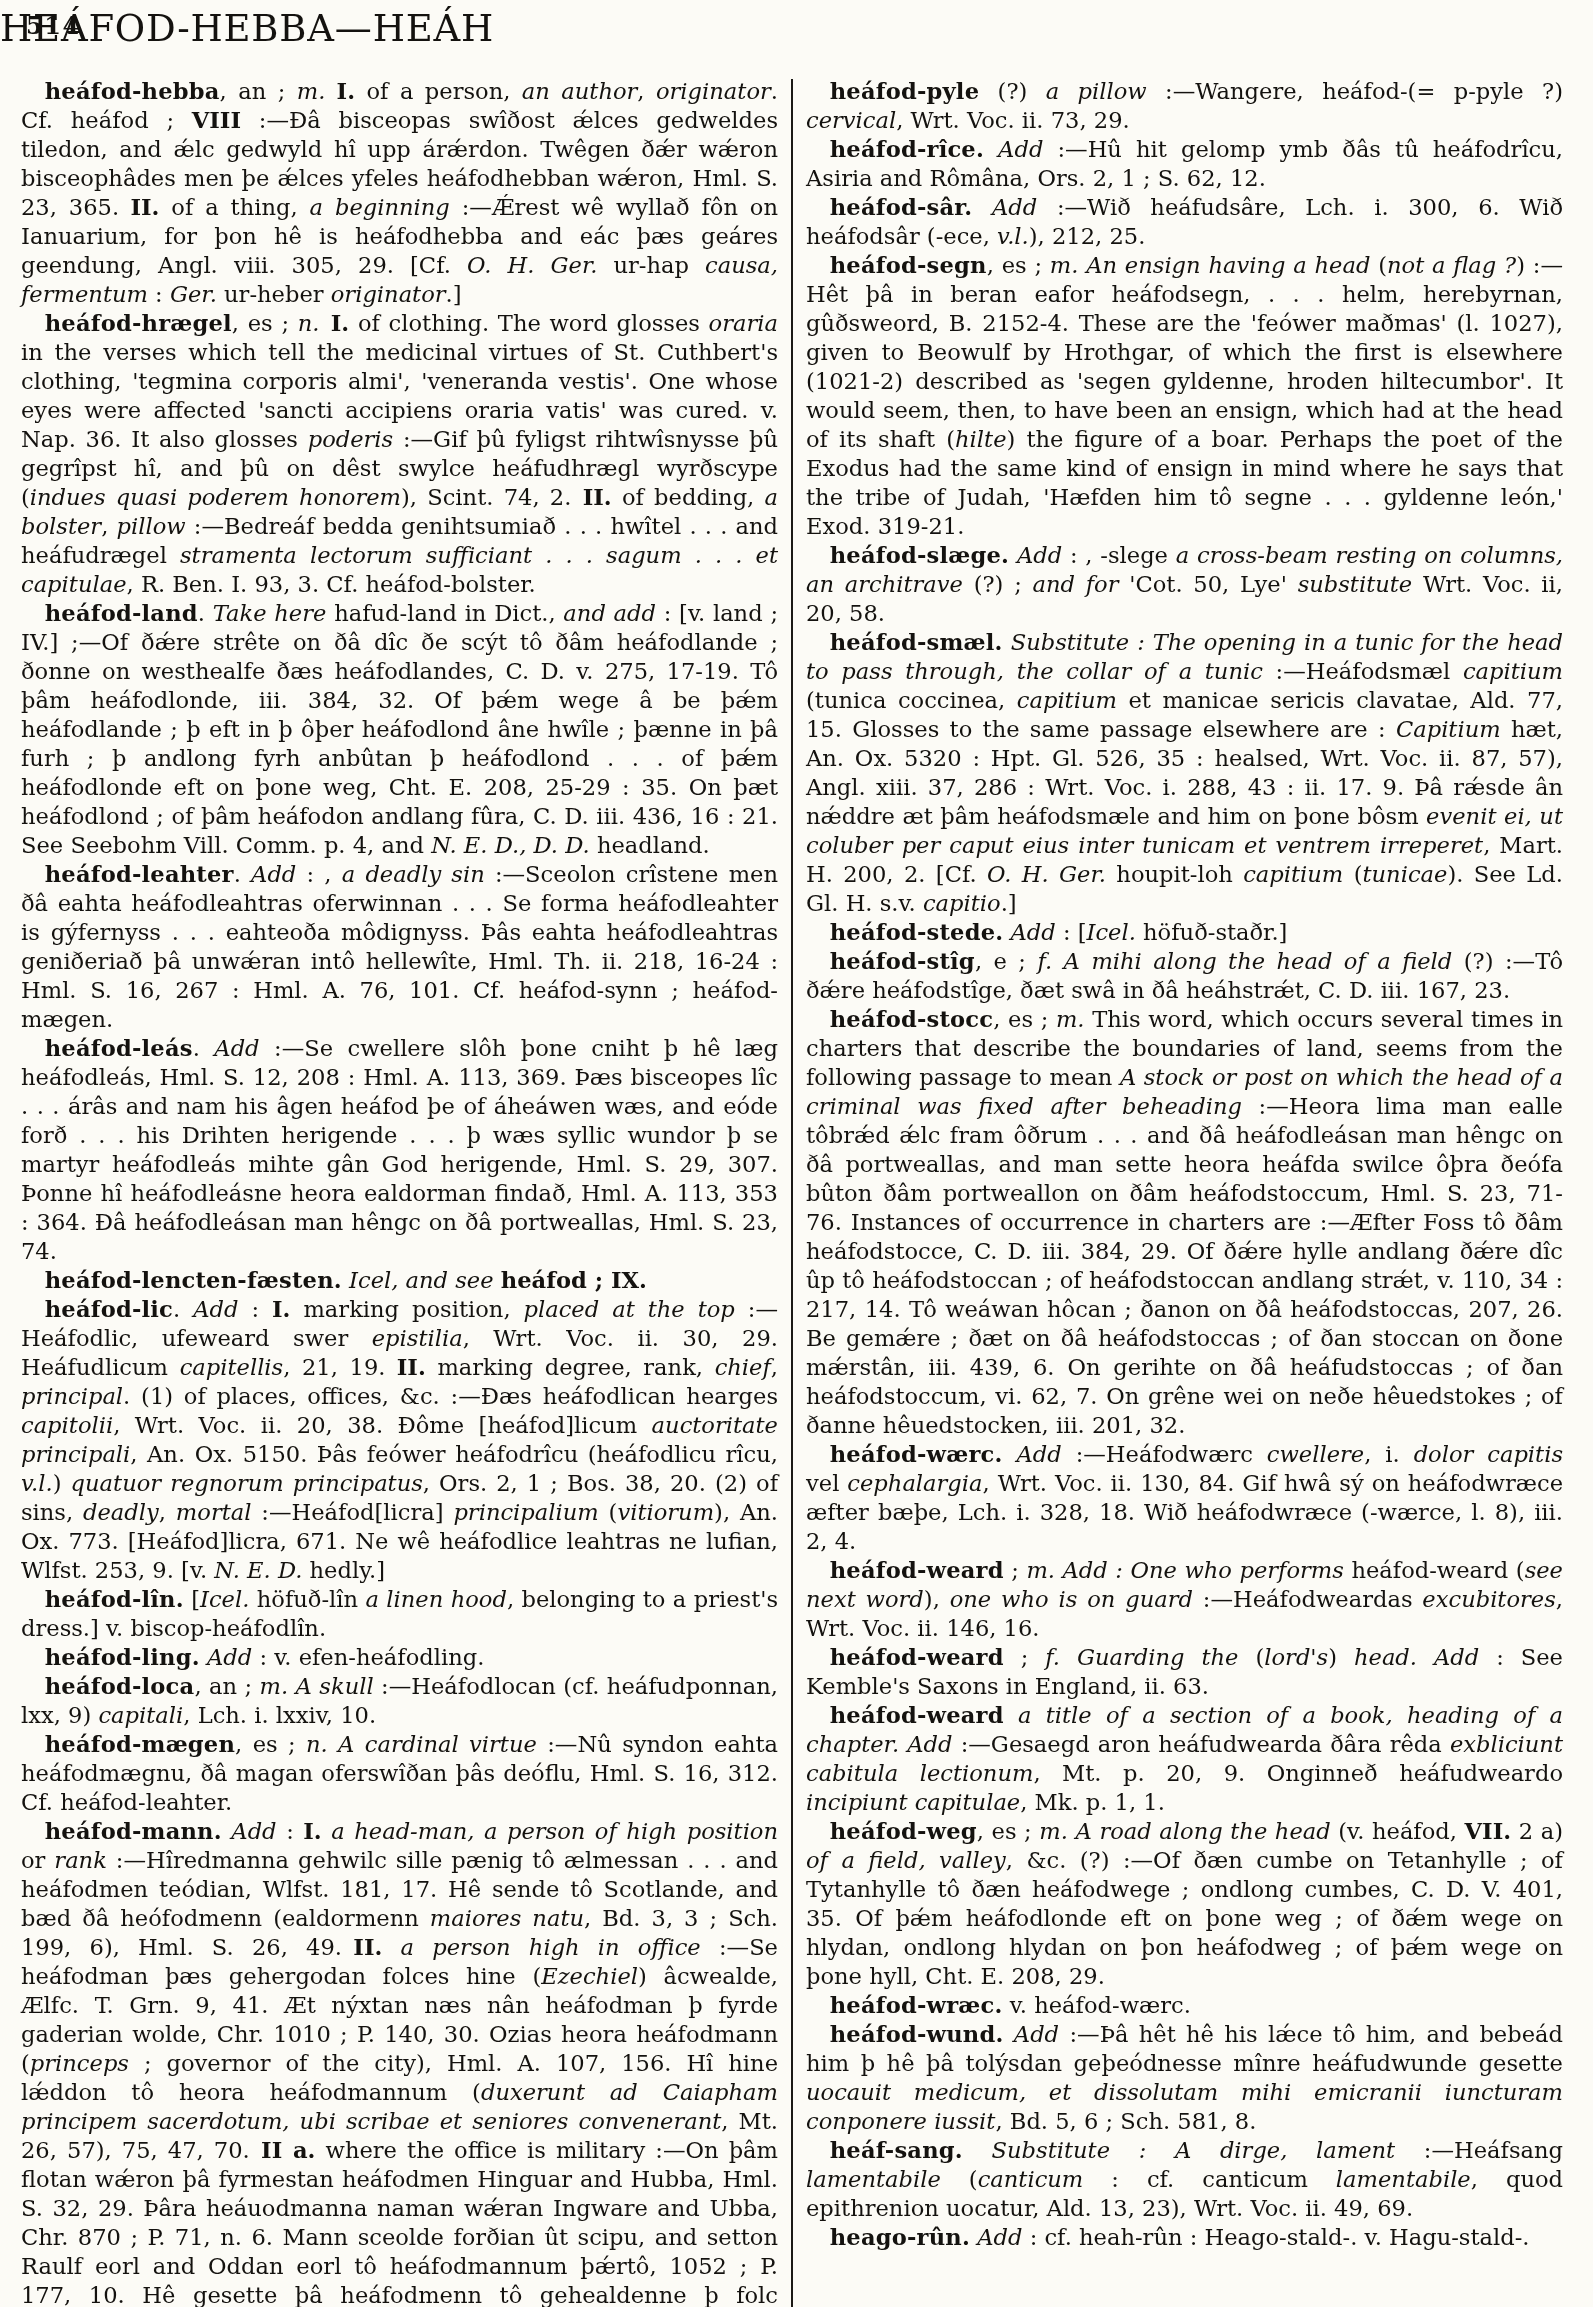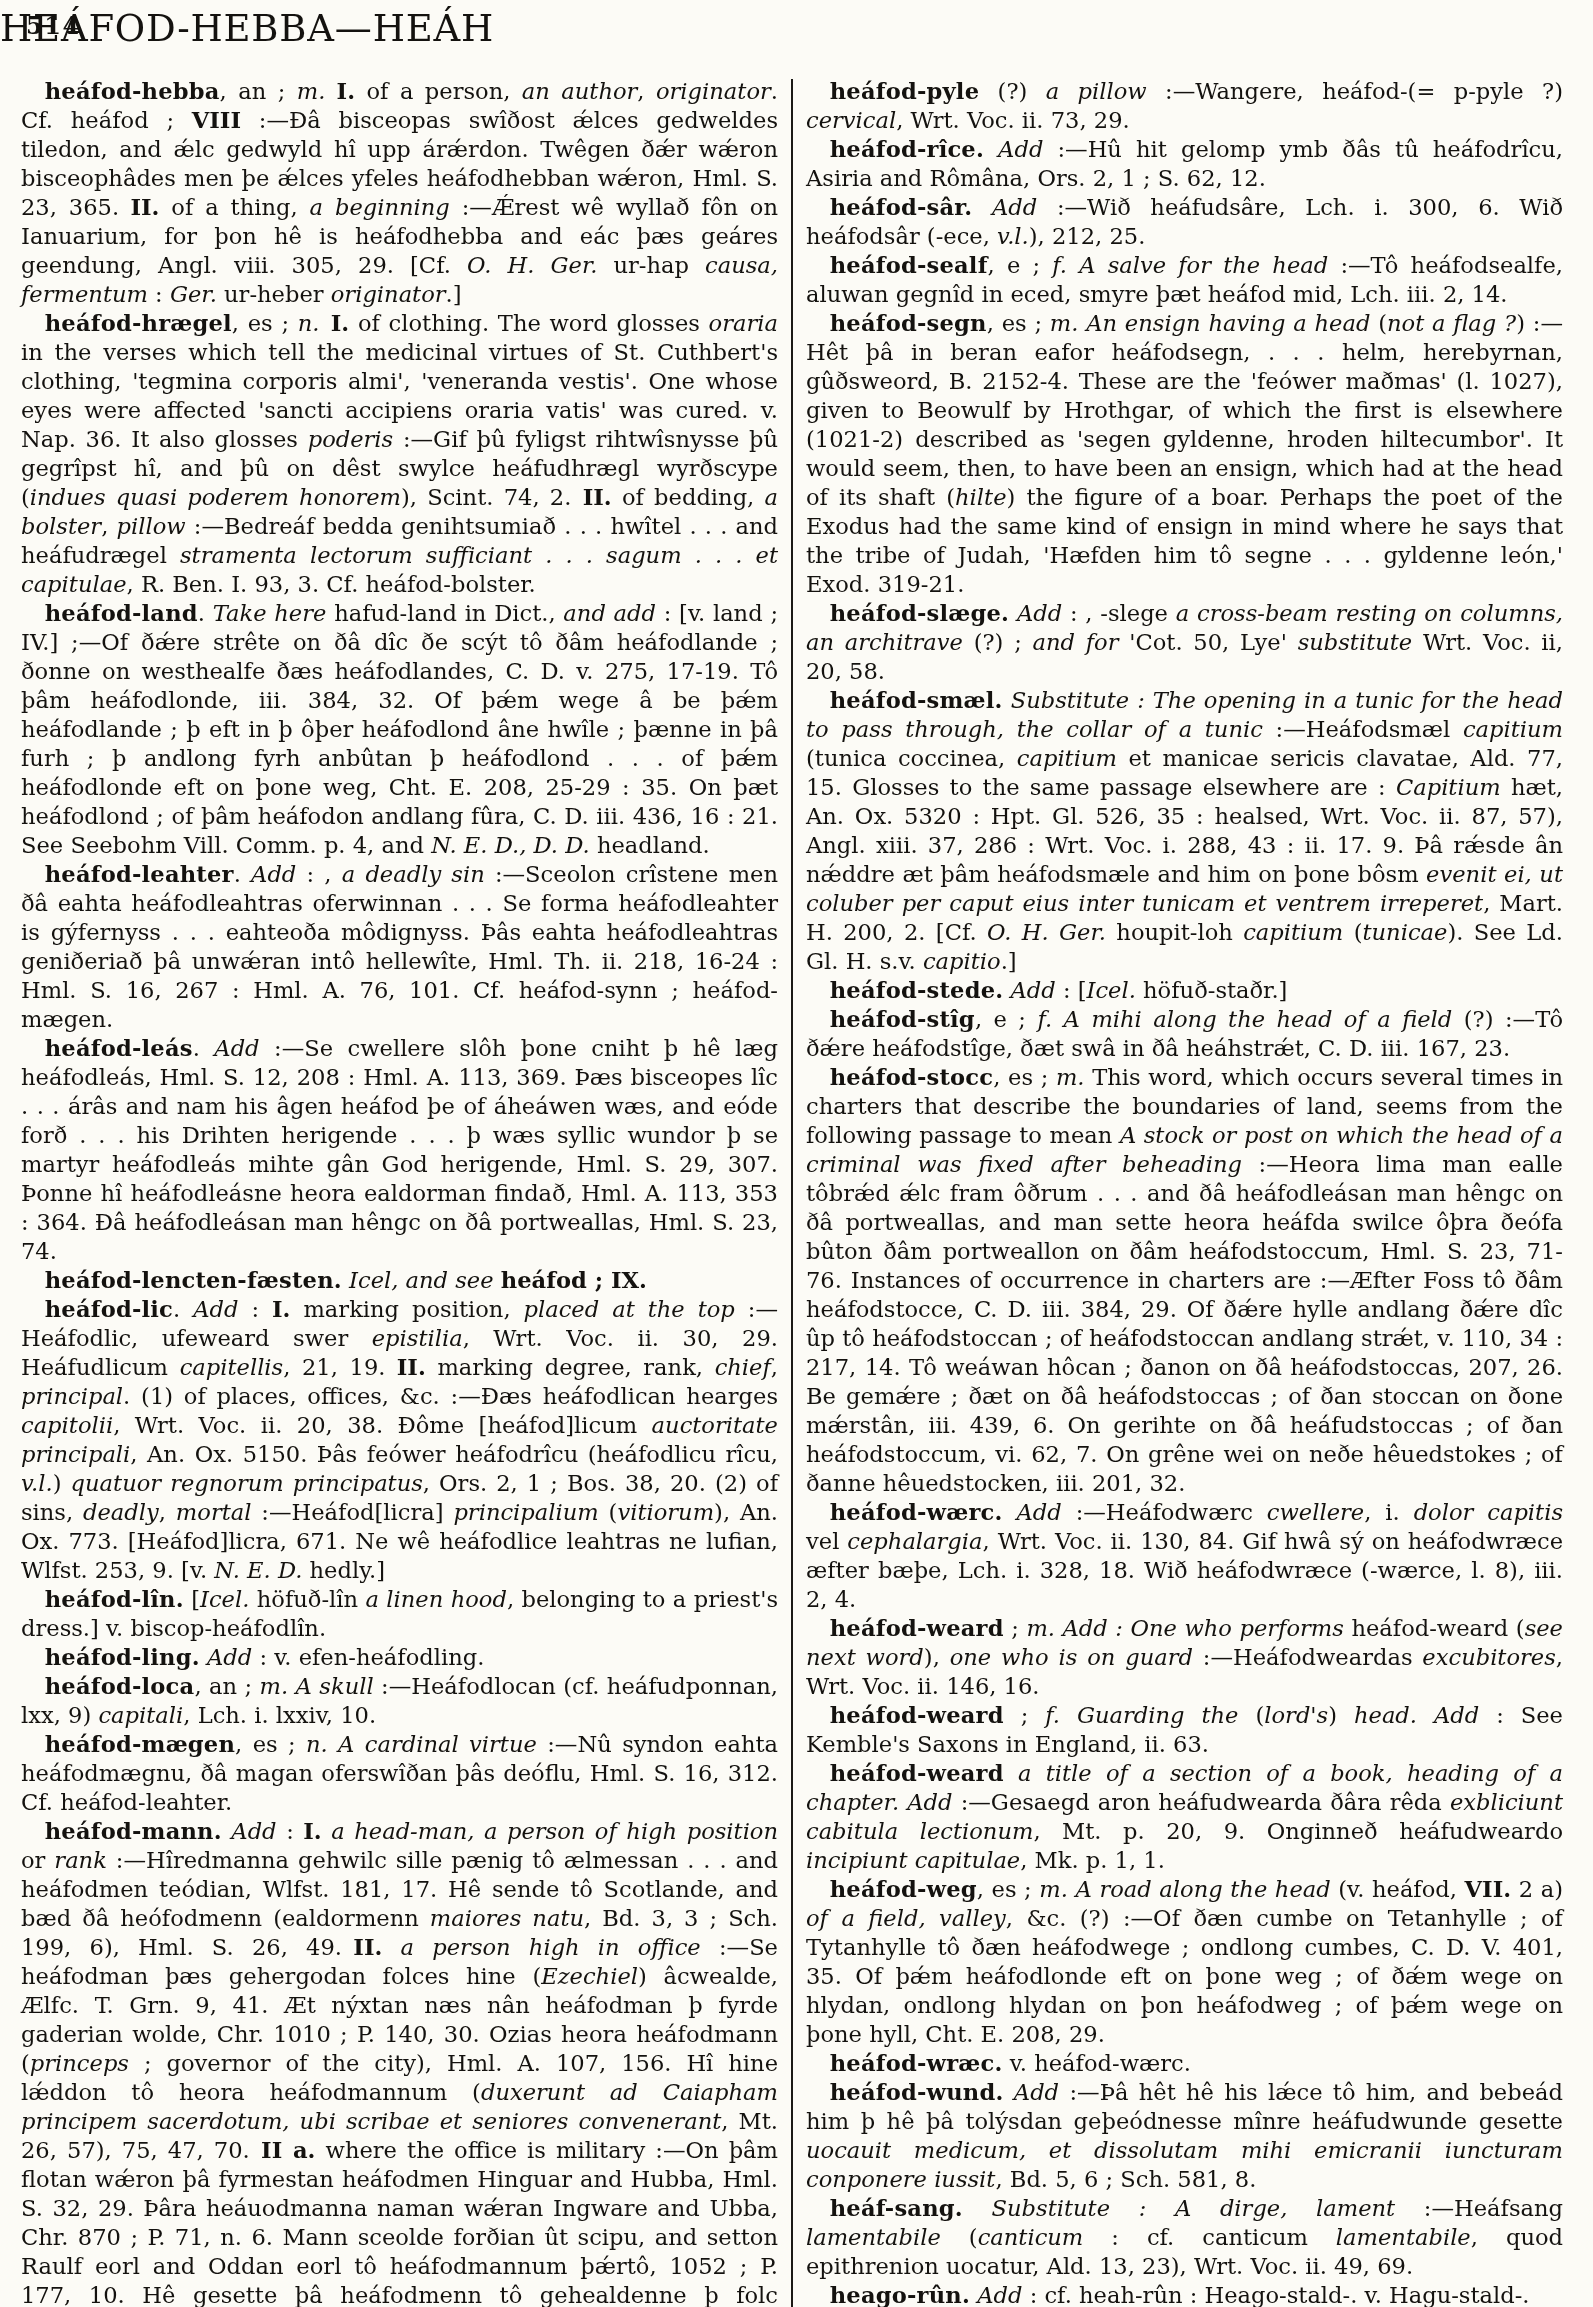--- a/index.html
+++ b/index.html
@@ -82,21 +82,20 @@
       <p class="entry"><b class="hw">heáfod-ling.</b>  <i>Add</i> :  v. efen-heáfodling.</p>
       <p class="entry"><b class="hw">heáfod-loca</b>, an ; <i>m. A skull</i> :—Heáfodlocan (cf. heáfudponnan, lxx, 9) <i>capitali</i>, Lch. i. lxxiv, 10.</p>
       <p class="entry"><b class="hw">heáfod-mægen</b>, es ; <i>n. A cardinal virtue</i> :—Nû syndon eahta heáfodmægnu, ðâ magan oferswîðan þâs deóflu, Hml. S. 16, 312.  Cf. heáfod-leahter.</p>
       <p class="entry"><b class="hw">heáfod-mann.</b>  <i>Add</i> : <b>I.</b> <i>a head-man, a person of high position</i> or <i>rank</i> :—Hîredmanna gehwilc sille pænig tô ælmessan . . . and heáfodmen teódian, Wlfst. 181, 17.  Hê sende tô Scotlande, and bæd ðâ heófodmenn (ealdormenn <i>maiores natu</i>, Bd. 3, 3 ; Sch. 199, 6), Hml. S. 26, 49. <b>II.</b> <i>a person high in office</i> :—Se heáfodman þæs gehergodan folces hine (<i>Ezechiel</i>) âcwealde, Ælfc. T. Grn. 9, 41.  Æt nýxtan næs nân heáfodman þ fyrde gaderian wolde, Chr. 1010 ; P. 140, 30.  Ozias heora heáfodmann (<i>princeps</i> ; governor of the city), Hml. A. 107, 156.  Hî hine lǽddon tô heora heáfodmannum (<i>duxerunt ad Caiapham principem sacerdotum, ubi scribae et seniores convenerant</i>, Mt. 26, 57), 75, 47, 70. <b>II a.</b> where the office is military :—On þâm flotan wǽron þâ fyrmestan heáfodmen Hinguar and Hubba, Hml. S. 32, 29.  Þâra heáuodmanna naman wǽran Ingware and Ubba, Chr. 870 ; P. 71, n. 6.  Mann sceolde forðian ût scipu, and setton Raulf eorl and Oddan eorl tô heáfodmannum þǽrtô, 1052 ; P. 177, 10.  Hê gesette þâ heáfodmenn tô gehealdenne þ folc (<i>captains of the people</i>, i. Macc. 5, 18), Hml. S. 25, 403.  ¶ heáfdes-mann.  Cf.  höfuðs-maðr :—Côman twâ hund scypa, þǽron wǽron heáfdesmenn Cnut and Hâcon, Chr. 1076 ; P. 211, 37.  ,  of a band :—'Alǽdað mê tô . . . eówerne ealdor.'  Hig () clipodon þone cniht him tô þe hira heáfodman wæs, Ælfc. T. Grn. 18, 19.</p>
     </div>
   <div class="divider"></div>
   <div class="column col-right" id="right-col">
       <p class="entry"><b class="hw">heáfod-pyle</b> (?) <i>a pillow</i> :—Wangere, heáfod-(= p-pyle ?) <i>cervical</i>, Wrt. Voc. ii. 73, 29.</p>
       <p class="entry"><b class="hw">heáfod-rîce.</b>  <i>Add</i> :—Hû hit gelomp ymb ðâs tû heáfodrîcu, Asiria and Rômâna, Ors. 2, 1 ; S. 62, 12.</p>
       <p class="entry"><b class="hw">heáfod-sâr.</b>  <i>Add</i> :—Wið heáfudsâre, Lch. i. 300, 6.  Wið heáfodsâr (-ece, <i>v.l.</i>), 212, 25.</p>
-      <p class="entry"><b class="hw">heáfod-sealf</b>, e ; <i>f.  A salve for the head</i> :—Tô heáfodsealfe, aluwan gegnîd in eced, smyre þæt heáfod mid, Lch. iii. 2, 14.</p>
       <p class="entry"><b class="hw">heáfod-segn</b>, es ; <i>m. An ensign having a head</i> (<i>not a flag ?</i>) :—Hêt þâ in beran eafor heáfodsegn, . . . helm, herebyrnan, gûðsweord, B. 2152-4.  These are the 'feówer maðmas' (l. 1027), given to Beowulf by Hrothgar, of which the first is elsewhere (1021-2) described as 'segen gyldenne, hroden hiltecumbor'.  It would seem, then, to have been an ensign, which had at the head of its shaft (<i>hilte</i>) the figure of a boar.  Perhaps the poet of the Exodus had the same kind of ensign in mind where he says that the tribe of Judah, 'Hæfden him tô segne . . . gyldenne león,' Exod. 319-21.</p>
       <p class="entry"><b class="hw">heáfod-slæge.</b>  <i>Add</i> : , -slege <i>a cross-beam resting on columns, an architrave</i> (?) ; <i>and for</i> 'Cot. 50, Lye' <i>substitute</i> Wrt. Voc. ii, 20, 58.</p>
       <p class="entry"><b class="hw">heáfod-smæl.</b>  <i>Substitute :  The opening in a tunic for the head to pass through, the collar of a tunic</i> :—Heáfodsmæl <i>capitium</i> (tunica coccinea, <i>capitium</i> et manicae sericis clavatae, Ald. 77, 15.  Glosses to the same passage elsewhere are :  <i>Capitium</i> hæt, An. Ox. 5320 :  Hpt. Gl. 526, 35 :  healsed, Wrt. Voc. ii. 87, 57), Angl. xiii. 37, 286 :  Wrt. Voc. i. 288, 43 :  ii. 17. 9.  Þâ rǽsde ân nǽddre æt þâm heáfodsmæle and him on þone bôsm <i>evenit ei, ut coluber per caput eius inter tunicam et ventrem irreperet</i>, Mart. H. 200, 2.  [Cf. <i>O. H. Ger.</i> houpit-loh <i>capitium</i> (<i>tunicae</i>).  See Ld. Gl. H. s.v. <i>capitio</i>.]</p>
       <p class="entry"><b class="hw">heáfod-stede.</b>  <i>Add</i> : [<i>Icel.</i> höfuð-staðr.]</p>
       <p class="entry"><b class="hw">heáfod-stîg</b>, e ; <i>f.  A mihi along the head of a field</i> (?) :—Tô ðǽre heáfodstîge, ðæt swâ in ðâ heáhstrǽt, C. D. iii. 167, 23.</p>
       <p class="entry"><b class="hw">heáfod-stocc</b>, es ; <i>m.</i>  This word, which occurs several times in charters that describe the boundaries of land, seems from the following passage to mean <i>A stock or post on which the head of a criminal was fixed after beheading</i> :—Heora lima man ealle tôbrǽd ǽlc fram ôðrum . . . and ðâ heáfodleásan man hêngc on ðâ portweallas, and man sette heora heáfda swilce ôþra ðeófa bûton ðâm portweallon on ðâm heáfodstoccum, Hml. S. 23, 71-76.  Instances of occurrence in charters are :—Æfter Foss tô ðâm heáfodstocce, C. D. iii. 384, 29.  Of ðǽre hylle andlang ðǽre dîc ûp tô heáfodstoccan ; of heáfodstoccan andlang strǽt, v. 110, 34 : 217, 14.  Tô weáwan hôcan ; ðanon on ðâ heáfodstoccas, 207, 26.  Be gemǽre ; ðæt on ðâ heáfodstoccas ; of ðan stoccan on ðone mǽrstân, iii. 439, 6.  On gerihte on ðâ heáfudstoccas ; of ðan heáfodstoccum, vi. 62, 7.  On grêne wei on neðe hêuedstokes ; of ðanne hêuedstocken, iii. 201, 32.</p>
       <p class="entry"><b class="hw">heáfod-wærc.</b>  <i>Add</i> :—Heáfodwærc <i>cwellere</i>, i. <i>dolor capitis</i> vel <i>cephalargia</i>, Wrt. Voc. ii. 130, 84.  Gif hwâ sý on heáfodwræce æfter bæþe, Lch. i. 328, 18.  Wið heáfodwræce (-wærce, l. 8), iii. 2, 4.</p>
       <p class="entry"><b class="hw">heáfod-weard</b> ; <i>m.</i>  <i>Add :  One who performs</i> heáfod-weard (<i>see next word</i>), <i>one who is on guard</i> :—Heáfodweardas <i>excubitores</i>, Wrt. Voc. ii. 146, 16.</p>
       <p class="entry"><b class="hw">heáfod-weard</b> ; <i>f. Guarding the</i> (<i>lord's</i>) <i>head.  Add</i> :  See Kemble's Saxons in England, ii. 63.</p>
       <p class="entry"><b class="hw">heáfod-weard</b> <i>a title of a section of a book, heading of a chapter.  Add</i> :—Gesaegd aron heáfudwearda ðâra rêda <i>exbliciunt cabitula lectionum</i>, Mt. p. 20, 9.  Onginneð heáfudweardo <i>incipiunt capitulae</i>, Mk. p. 1, 1.</p>

